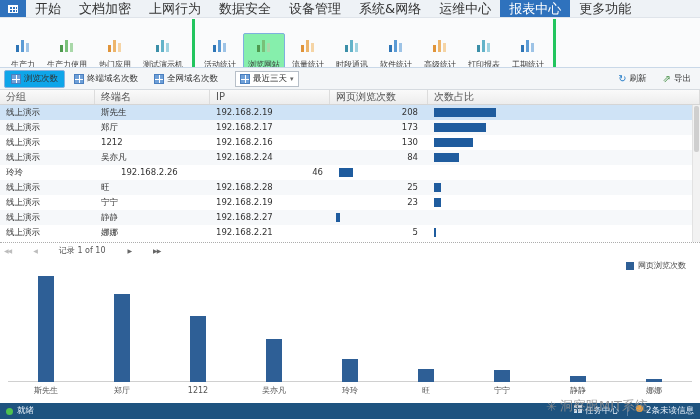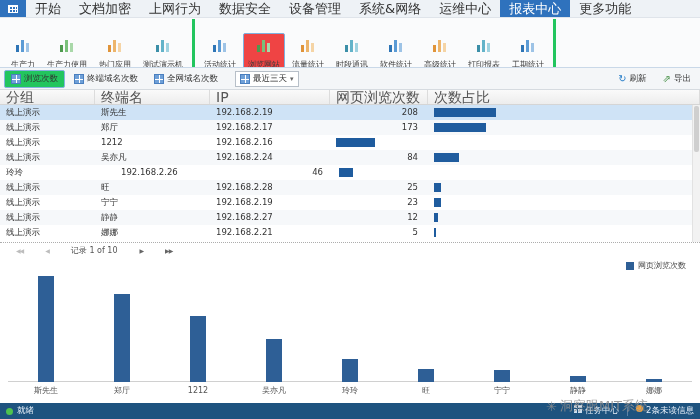--- a/index.html
+++ b/index.html
@@ -15,55 +15,55 @@
     linear-gradient(90deg,#fff 1px,transparent 1px) 0 0/3px 100%,#2f72bd}
   .menu-tabs{display:flex}
   .menu-tab{padding:0 9px;font-size:13px;line-height:17px;color:#333;cursor:pointer;white-space:nowrap}
   .menu-tab.active{background:#2f72bd;color:#fff}
 
   
   .ribbon{flex:0 0 50px;background:#fafbfc;border-bottom:1px solid #c9d8e8;display:flex;padding:1px 2px 0;overflow:hidden}
   .rgroup{display:flex;flex-direction:column;border-right:3px solid #22c55e;padding:13px 3px}
   .rbuttons{display:flex;flex:1}
   .rbtn{display:flex;flex-direction:column;align-items:center;justify-content:flex-start;padding:2px 4px 1px;margin:1px;border:1px solid transparent;border-radius:2px;cursor:pointer}
-  .rbtn.active{background:#ef4444;border-color:#7fb0de}
+  .rbtn.active{background:#86efac;border-color:#7fb0de}
   .rlabel{font-size:8px;color:#3a3a3a;white-space:nowrap;margin-top:1px}
   .rgroup-label{font-size:8px;color:#909090;text-align:center;height:12px;line-height:12px}
 
   
   .toolbar{flex:0 0 22px;background:#f4f6f8;border-bottom:1px solid #d6dbe0;display:flex;align-items:center;padding:0 4px;gap:4px}
   .ttabs{display:flex;gap:2px}
   .ttab{display:flex;align-items:center;gap:3px;font-size:8.5px;color:#333;padding:2px 6px;border:1px solid transparent;border-radius:2px;cursor:pointer;white-space:nowrap}
-  .ttab.active{background:#22c55e;border-color:#86b3e0}
+  .ttab.active{background:#0ea5e9;border-color:#86b3e0}
   .grid-icon{width:10px;height:10px;flex:0 0 10px;border:1px solid #4a7fbf;background:
     linear-gradient(to right,transparent 4px,#fff 4px,#fff 5px,transparent 5px),
     linear-gradient(to bottom,transparent 4px,#fff 4px,#fff 5px,transparent 5px),#6fa0d8}
   .combo{display:flex;align-items:center;gap:3px;background:#fff;border:1px solid #b7bfc8;padding:1px 4px;font-size:8.5px;color:#333;margin-left:6px;cursor:pointer}
   .dd{font-size:7px;color:#666}
   .tright{margin-left:auto;display:flex;gap:6px}
   .tbtn{display:flex;align-items:center;gap:3px;font-size:8.5px;color:#333;padding:1px 5px;cursor:pointer}
   .ticon{color:#2a7fc9;font-size:10px;line-height:1}
   .ticon.export{color:#3c8a3c}
 
   
   .tablewrap{flex:0 0 152px;position:relative;background:#fff;overflow:hidden}
   .thead{display:flex;height:15px;background:linear-gradient(#fafafa,#ededed);border-bottom:1px solid #d5d5d5}
-  .hcell{font-size:14px;color:#555;line-height:14px;padding-left:6px;border-right:1px solid #dcdcdc;white-space:nowrap;overflow:hidden}
+  .hcell{font-size:10px;color:#555;line-height:14px;padding-left:6px;border-right:1px solid #dcdcdc;white-space:nowrap;overflow:hidden}
   .trow{display:flex;height:15px;cursor:pointer}
   .trow.alt{background:#f6f8fa}
   .trow.selected{background:#cfe3f6}
   .tcell{font-size:8.5px;color:#333;line-height:15px;padding-left:6px;overflow:hidden;white-space:nowrap}
   .tcell.num{text-align:right;padding-right:10px;padding-left:0}
   .hbar{height:9px;margin-top:3px;background:#1f5c9e}
   .col0{width:95px}.col1{width:115px}.col2{width:120px}.col3{width:98px}.col4{flex:1}
   .vscroll{position:absolute;top:15px;right:0;bottom:0;width:8px;background:#f2f2f2;border-left:1px solid #e2e2e2;cursor:pointer}
   .vscroll .thumb{margin:1px;height:46px;background:#cfcfcf;border-radius:2px}
 
   
-  .pager{flex:0 0 15px;border-top:1px dotted #adadad;display:flex;align-items:center;gap:22px;padding-left:16px;font-size:8px;color:#555;background:#fff}
+  .pager{flex:0 0 15px;border-top:1px dotted #adadad;display:flex;align-items:center;gap:22px;padding-left:4px;font-size:8px;color:#555;background:#fff}
   .pnav{font-size:6px;color:#666;cursor:pointer;letter-spacing:-1px}
   .pnav.dis{color:#bdbdbd}
   .plabel{font-size:8px;color:#555}
 
   
   .chart{flex:0 0 146px;position:relative;background:#fff}
   .legend{position:absolute;top:3px;right:14px;display:flex;align-items:center;gap:4px;font-size:8px;color:#444;z-index:2}
   .lswatch{width:8px;height:8px;background:#2e5f96}
   .axis{position:absolute;left:8px;right:8px;bottom:21px;border-top:1px solid #d0d0d0}
   .plot{position:absolute;left:8px;right:8px;top:10px;bottom:6px;display:flex;align-items:flex-end}
@@ -272,20 +272,21 @@
           <div class="tcell col2">192.168.2.17</div>
           <div class="tcell col3 num">173</div>
           <div class="tcell col4">
             <div class="hbar" style="width: 52px;"></div>
           </div>
         </div>
         <div class="trow">
           <div class="tcell col0">线上演示</div>
           <div class="tcell col1">1212</div>
           <div class="tcell col2">192.168.2.16</div>
+          <div class="tcell col3 num">130</div>
           <div class="tcell col4">
             <div class="hbar" style="width: 39px;"></div>
           </div>
         </div>
         <div class="trow alt">
           <div class="tcell col0">线上演示</div>
           <div class="tcell col1">吴亦凡</div>
           <div class="tcell col2">192.168.2.24</div>
           <div class="tcell col3 num">84</div>
           <div class="tcell col4">
@@ -315,21 +316,20 @@
           <div class="tcell col2">192.168.2.19</div>
           <div class="tcell col3 num">23</div>
           <div class="tcell col4">
             <div class="hbar" style="width: 7px;"></div>
           </div>
         </div>
         <div class="trow alt">
           <div class="tcell col0">线上演示</div>
           <div class="tcell col1">静静</div>
           <div class="tcell col2">192.168.2.27</div>
-          <div class="tcell col3 num">12</div>
           <div class="tcell col4">
             <div class="hbar" style="width: 4px;"></div>
           </div>
         </div>
         <div class="trow">
           <div class="tcell col0">线上演示</div>
           <div class="tcell col1">娜娜</div>
           <div class="tcell col2">192.168.2.21</div>
           <div class="tcell col3 num">5</div>
           <div class="tcell col4">

